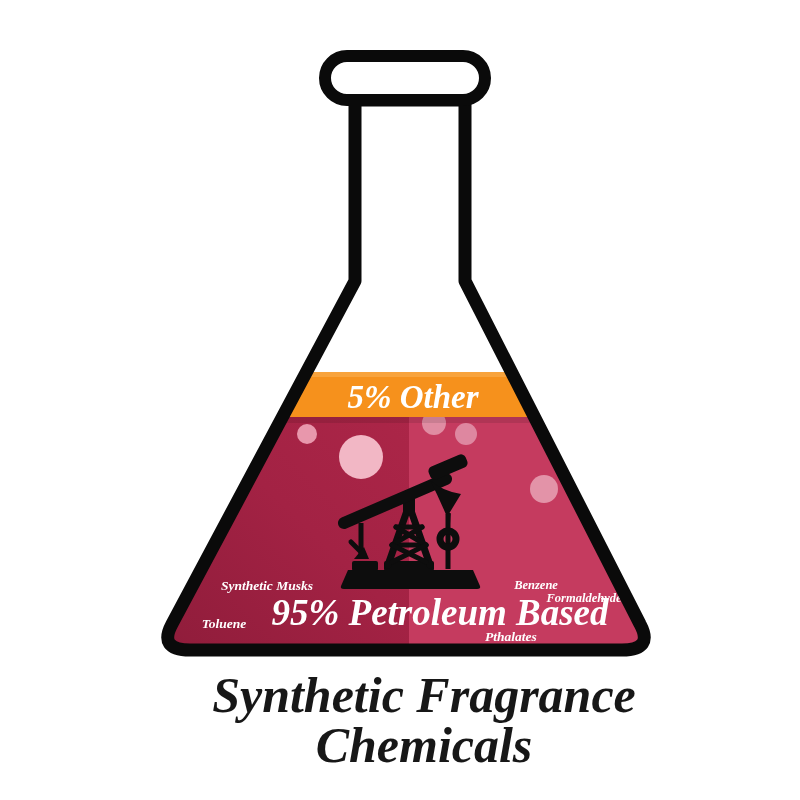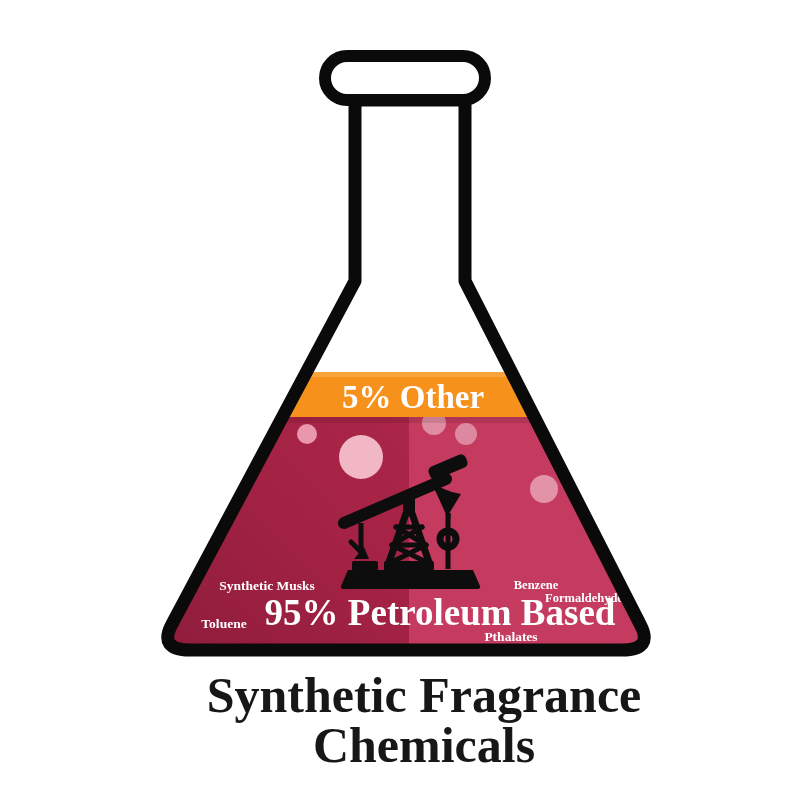--- a/index.html
+++ b/index.html
@@ -1,16 +1,16 @@
 <!DOCTYPE html>
 <html><head>
 <meta charset="utf-8">
 <style>
   html,body{margin:0;padding:0;background:#ffffff;}
-  #canvas{width:800px;height:776px;position:relative;background:#ffffff;overflow:hidden;}
+  #canvas{width:800px;height:776px;position:relative;background:#ffffff;overflow:hidden;font-style:italic;}
   svg{display:block;}
   .flask-text{font-family:"Liberation Serif",serif;font-weight:700;fill:#ffffff;}
   .title-text{font-family:"Liberation Serif",serif;font-weight:700;fill:#171717;}
 </style>
 </head>
 <body>
 
 <div id="canvas">
 <svg width="800" height="800" viewBox="0 0 800 800" xmlns="http://www.w3.org/2000/svg">
 

